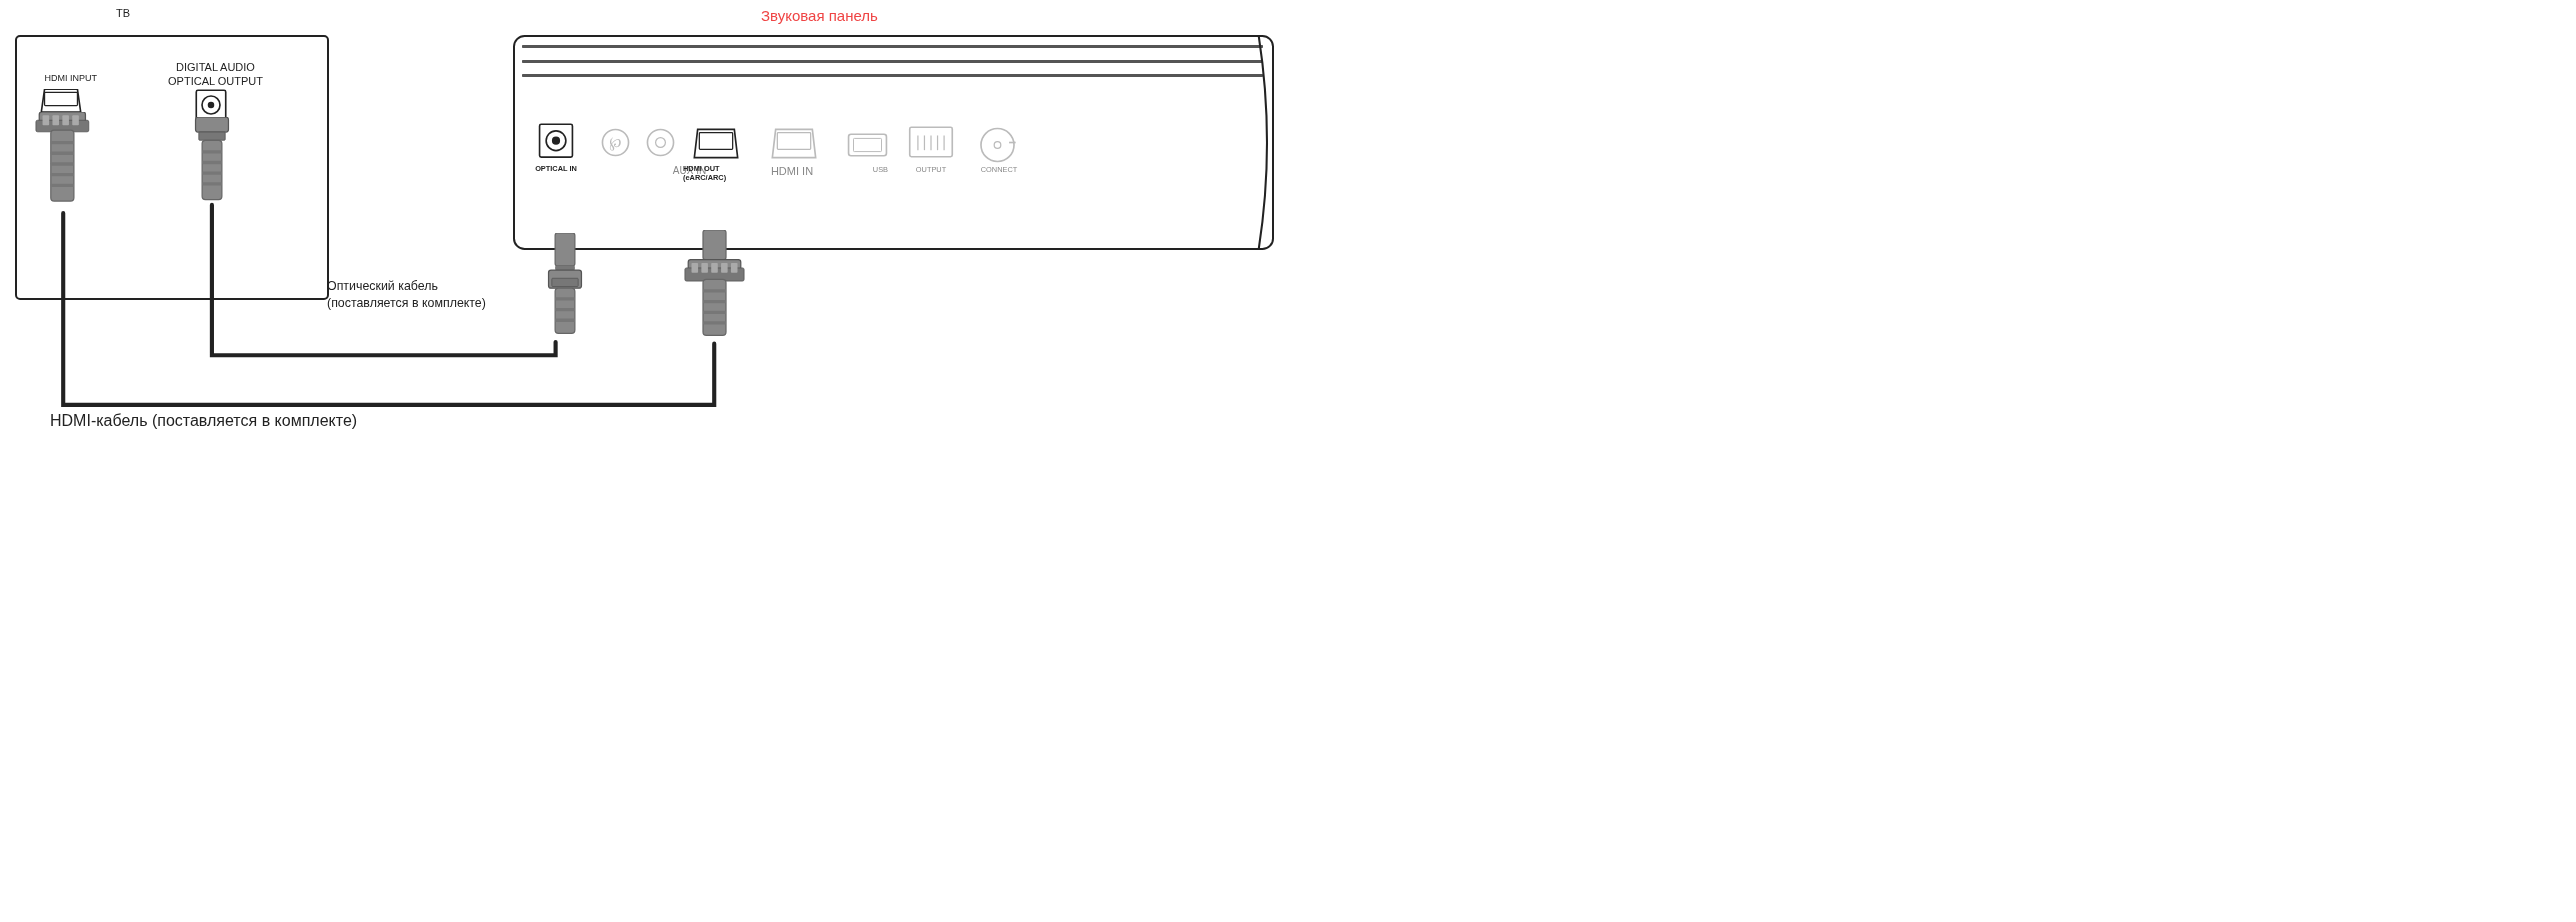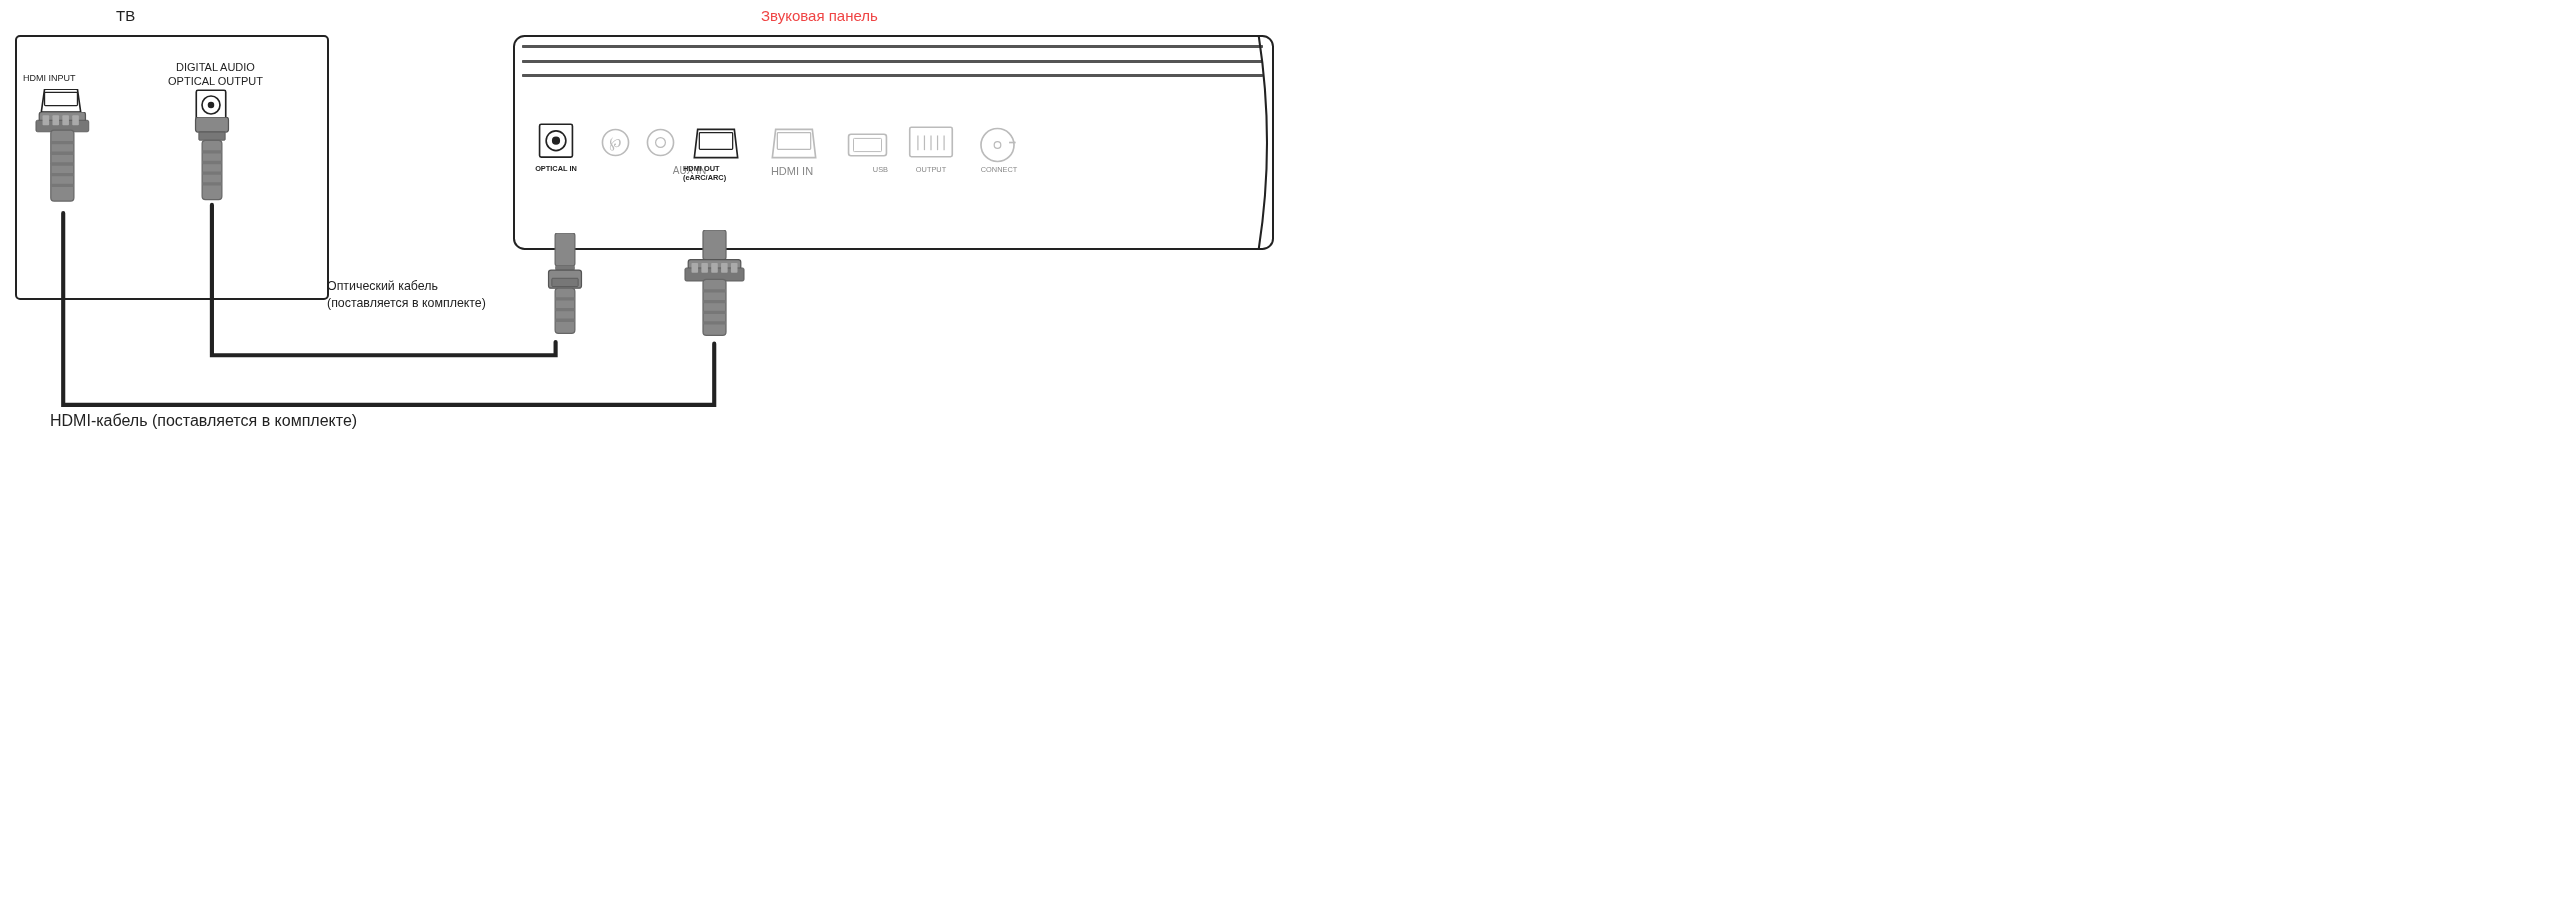--- a/index.html
+++ b/index.html
@@ -27,21 +27,21 @@
       width: 314px;
       height: 265px;
       border: 2.1px solid #222;
       border-radius: 5px;
     }
 
     .tv-label {
       position: absolute;
       left: 116px;
       top: 6.6px;
-      font-size: 15px;
+      font-size: 11px;
       color: #222;
       font-weight: normal;
     }
 
     
     .soundbar-box {
       position: absolute;
       left: 513px;
       top: 35px;
       width: 761px;
@@ -71,21 +71,21 @@
   </style>
 </head>
 <body>
 
 <div class="diagram-container">
 
   <div class="tv-label">ТВ</div>
 
   <div class="tv-box"></div>
 
-  <div style="position:absolute;left:23px;top:73px;font-size:9px;color:#222;text-align:left;width:74px;line-height:1.2;">HDMI INPUT</div>
+  <div style="position:absolute;left:23px;top:73px;font-size:9px;color:#222;text-align:right;width:74px;line-height:1.2;">HDMI INPUT</div>
 
   <div style="position:absolute;left:162px;top:60px;font-size:11px;color:#222;text-align:center;width:107px;line-height:1.3;">
     <span>DIGITAL AUDIO</span><br>
     <span>OPTICAL OUTPUT</span>
   </div>
 
   <svg style="position:absolute;left:38px;top:89px;" width="46" height="26.5" viewBox="0 0 56 32">
     <polygon points="4,28 52,28 48,0 8,0" fill="none" stroke="#222" stroke-width="2"></polygon>
     <rect x="8" y="4" width="40" height="16" fill="none" stroke="#222" stroke-width="1.5" rx="1"></rect>
   </svg>

